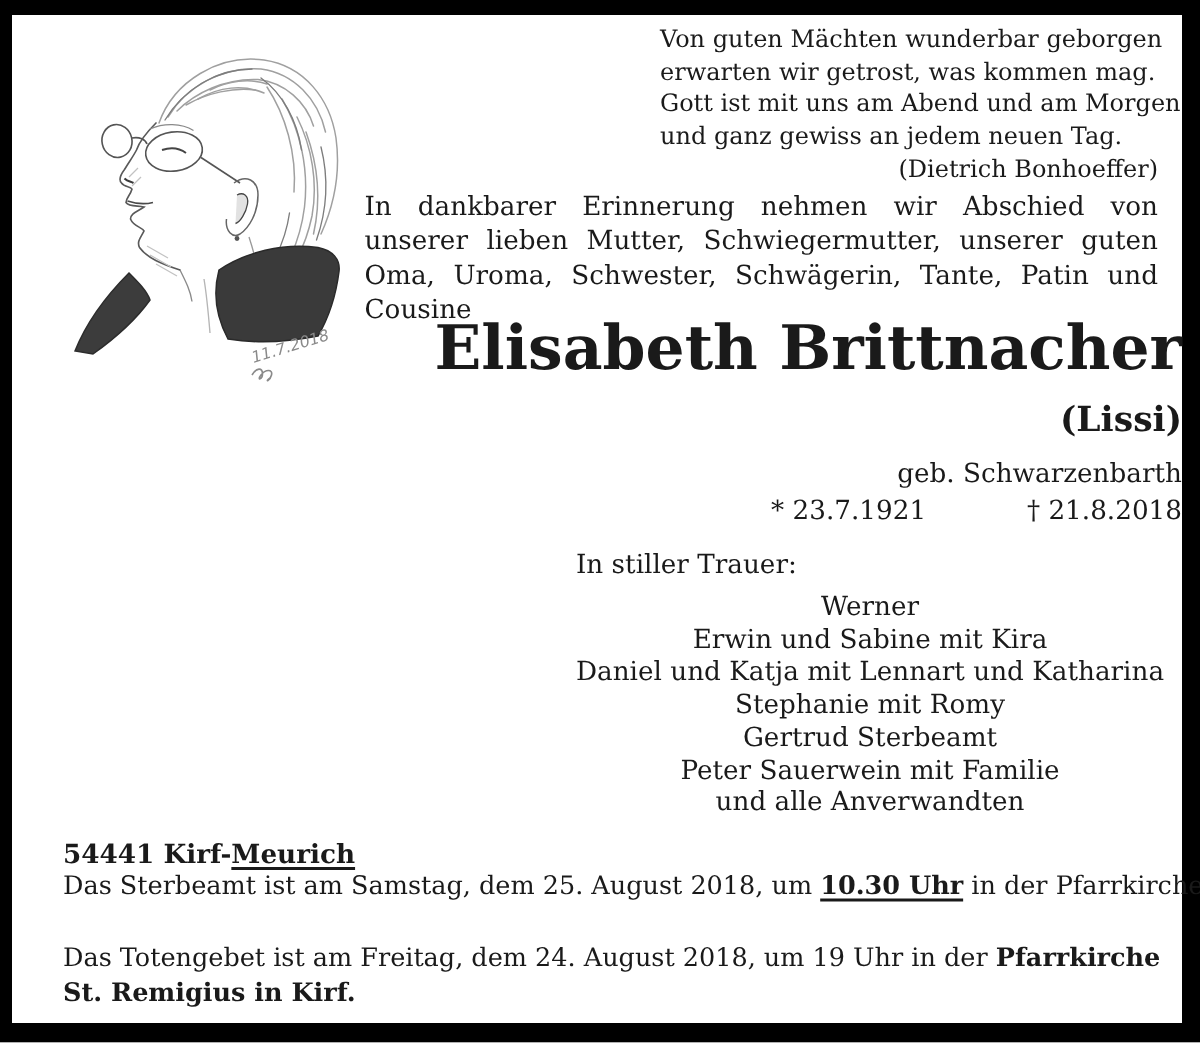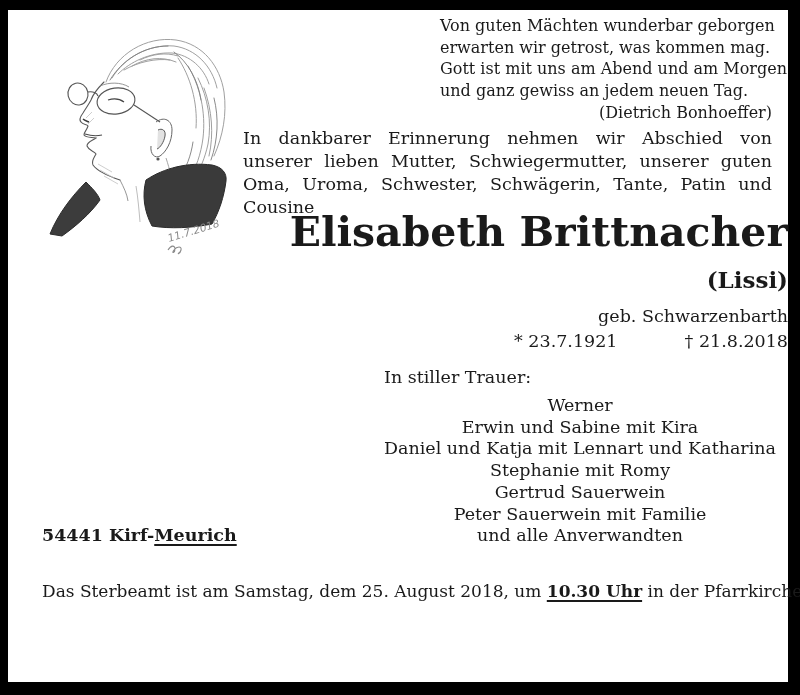--- a/index.html
+++ b/index.html
@@ -20,21 +20,21 @@
   .centered{left:248px;width:540px;text-align:right;}
   #deceased-name{top:208px;font-size:41px;font-weight:bold;line-height:48px;}
   #nickname{top:266px;font-size:23px;font-weight:bold;}
   #maiden-name{top:306px;font-size:17.5px;}
   #dates{top:331px;font-size:17.5px;}
   #dates .gap{display:inline-block;width:56px;}
   
   #trauer-heading{left:384px;top:367px;font-size:17.5px;}
   #mourners{left:384px;top:395px;font-size:17.5px;line-height:21.7px;text-align:center;}
   
-  #city-line{left:42px;top:525px;font-size:17.5px;}
+  #city-line{left:42px;top:560px;font-size:17.5px;}
   .announcement{left:42px;width:732px;font-size:17px;line-height:23px;}
   #announcement-1{top:580px;}
   #announcement-2{top:628px;}
   .segline{white-space:nowrap;}
   .b{font-weight:bold;}
   .u{text-decoration:underline;text-decoration-thickness:1.5px;text-underline-offset:2.5px;}
   
   #portrait{left:28px;top:18px;width:205px;height:242px;}
   #portrait svg{display:block;width:100%;height:100%;}
   .sig{font-family:"DejaVu Sans",sans-serif;font-style:italic;fill:#8a8a8a;}
@@ -128,23 +128,27 @@
     <span>†</span>
     <span>21.8.2018</span>
   </div>
 
   <div class="abs" id="trauer-heading">In stiller Trauer:</div>
   <div class="abs" id="mourners">
       <div class="li">Werner</div>
       <div class="li">Erwin und Sabine mit Kira</div>
       <div class="li">Daniel und Katja mit Lennart und Katharina</div>
       <div class="li">Stephanie mit Romy</div>
-      <div class="li">Gertrud Sauerwein</div>
+      <div class="li">Gertrud Sterbeamt</div>
       <div class="li">Peter Sauerwein mit Familie</div>
       <div class="li">und alle Anverwandten</div>
     </div>
 
   <div class="abs" id="city-line"><span class="b">54441 Kirf-</span><span class="b u">Meurich</span></div>
 
   <div class="abs announcement" id="announcement-1">
       <div class="segline"><span>Das Sterbeamt ist am Samstag, dem 25. August 2018, um </span><span class="b u">10.30 Uhr</span><span> in der Pfarrkirche</span></div>
     </div>
+  <div class="abs announcement" id="announcement-2">
+      <div class="segline"><span>Das Totengebet ist am Freitag, dem 24. August 2018, um 19 Uhr in der </span><span class="b">Pfarrkirche</span></div>
+      <div class="segline"><span class="b">St. Remigius in Kirf.</span></div>
+    </div>
 </div>
 
 </body></html>

